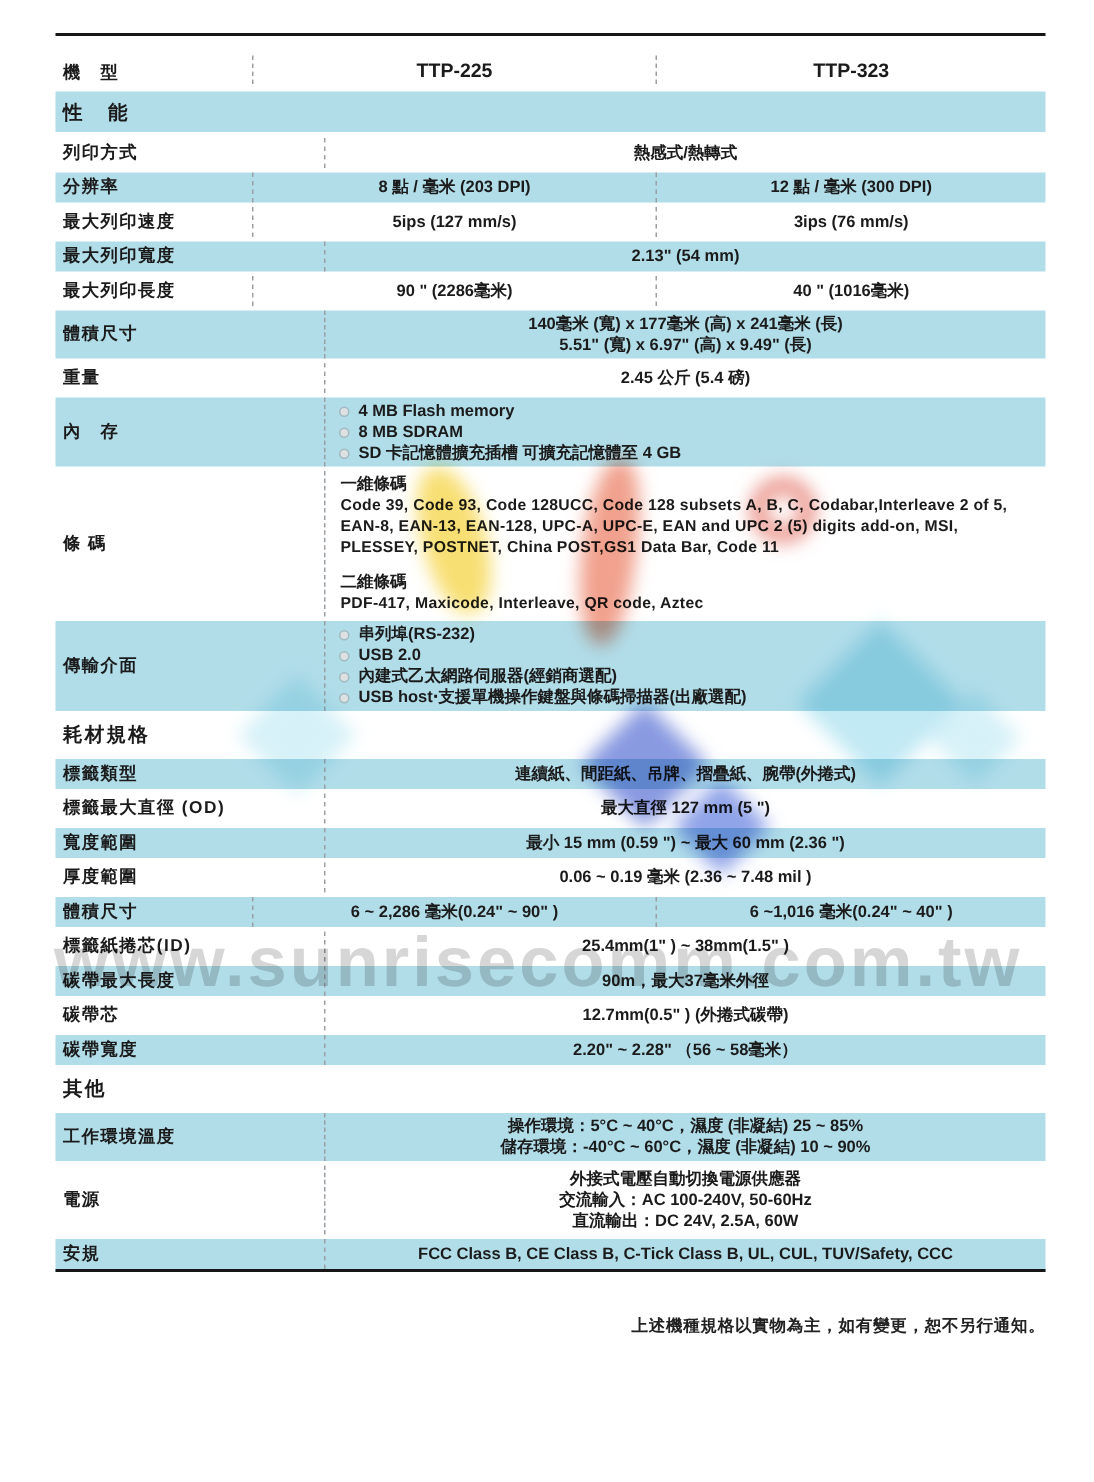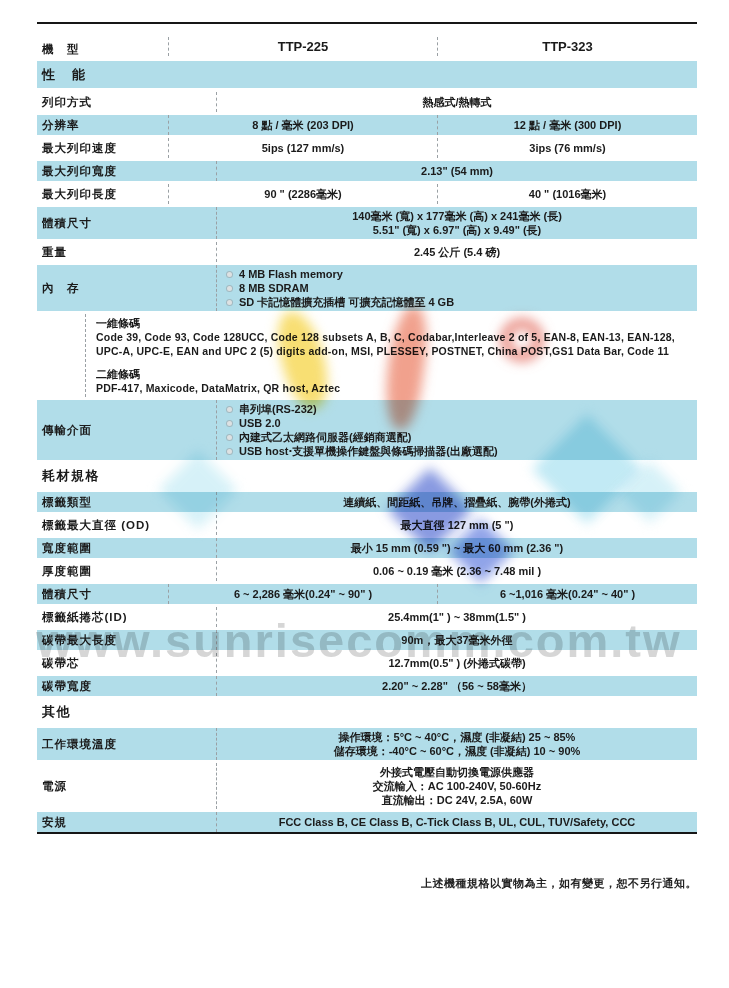--- a/index.html
+++ b/index.html
@@ -109,25 +109,26 @@
               <span>8 MB SDRAM</span>
             </div>
             <div class="bitem">
               <span class="dot"></span>
               <span>SD 卡記憶體擴充插槽 可擴充記憶體至 4 GB</span>
             </div>
           </div>
         </div>
       </div>
       <div class="row">
+        <div class="lbl">條 碼</div>
         <div class="cell span left">
           <div class="grp-title">一維條碼</div>
           <div class="grp-body">Code 39, Code 93, Code 128UCC, Code 128 subsets A, B, C, Codabar,Interleave 2 of 5, EAN-8, EAN-13, EAN-128, UPC-A, UPC-E, EAN and UPC 2 (5) digits add-on, MSI, PLESSEY, POSTNET, China POST,GS1 Data Bar, Code 11</div>
           <div class="grp-title mt">二維條碼</div>
-          <div class="grp-body">PDF-417, Maxicode, DataMatrix, QR host, Aztec</div>
+          <div class="grp-body">PDF-417, Maxicode, Interleave, QR code, Aztec</div>
         </div>
       </div>
       <div class="row shaded">
         <div class="lbl">傳輸介面</div>
         <div class="cell span left">
           <div class="blist">
             <div class="bitem">
               <span class="dot"></span>
               <span>串列埠(RS-232)</span>
             </div>

